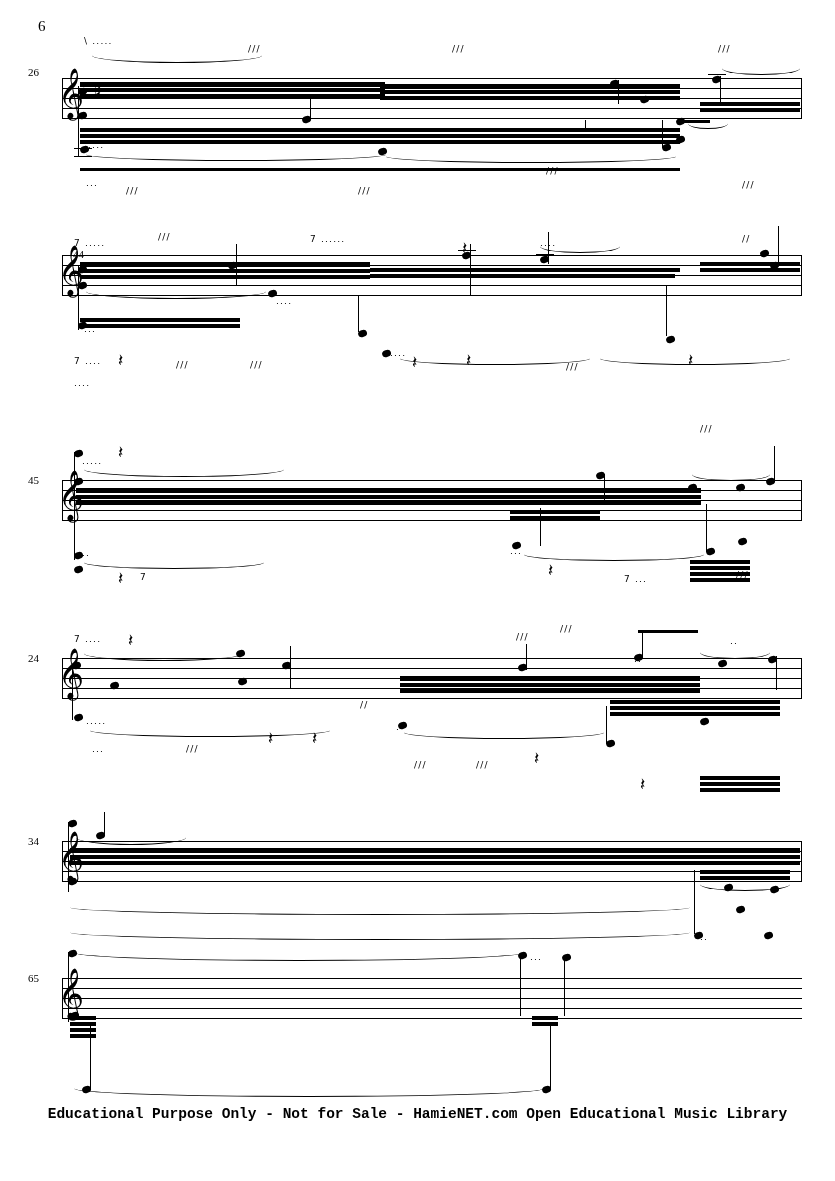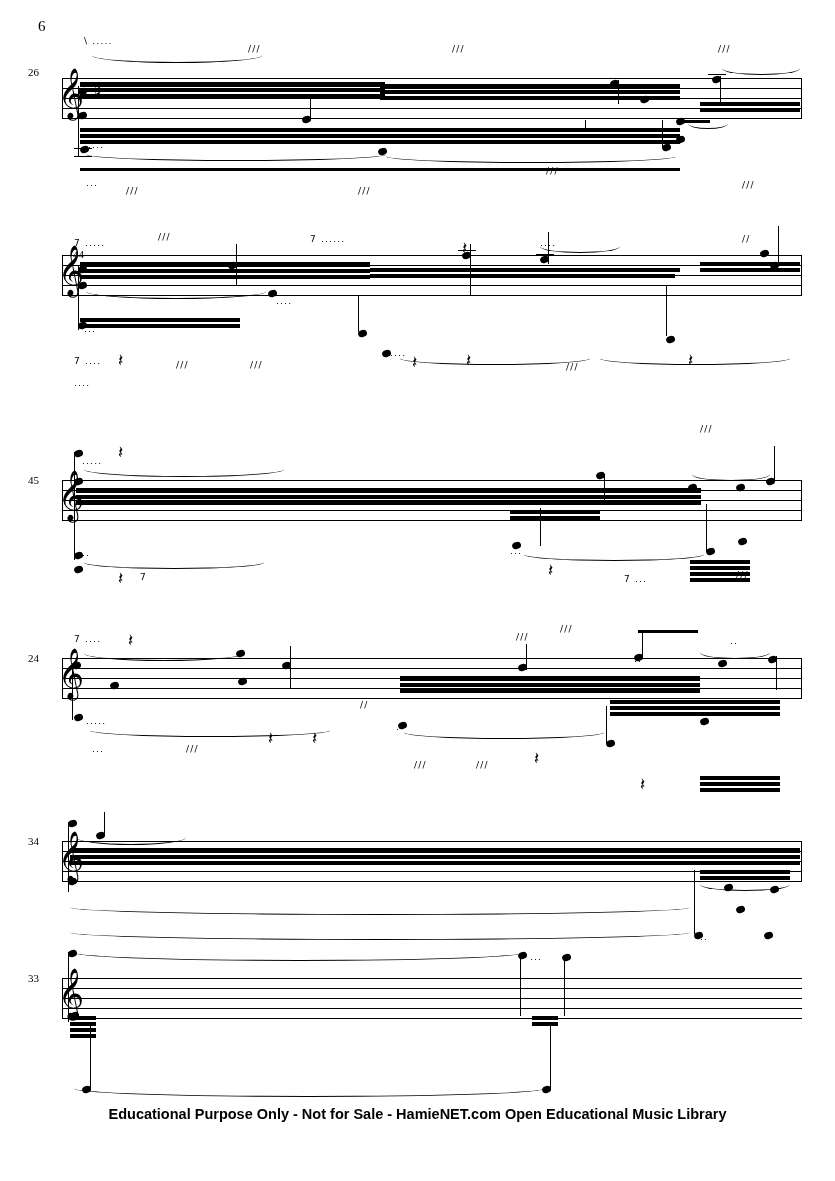--- a/index.html
+++ b/index.html
@@ -124,21 +124,21 @@
     border-radius: 50%;
     height: 9px;
   }
   .footer {
     position: absolute;
     left: 0;
     top: 1106px;
     width: 835px;
     text-align: center;
     font-size: 14.5px;
-    font-family: Liberation Sans, sans-serif;
+    font-family: Liberation Mono, monospace;
     font-weight: bold;
     color: #000;
   }
 </style>
 </head>
 <body>
 
 <div id="page">
 
   <div class="page-number">6</div>
@@ -452,21 +452,21 @@
     <div class="flagdots" style="left:724px; top:882px;">..</div>
     <div class="flagdots" style="left:700px; top:932px;">..</div>
 
     <div class="slur" style="left:76px; top:830px; width:110px; height:14px;"></div>
     <div class="slur" style="left:70px; top:900px; width:620px; height:14px;"></div>
     <div class="slur" style="left:70px; top:925px; width:620px; height:14px;"></div>
     <div class="slur" style="left:700px; top:878px; width:90px; height:12px;"></div>
   </div>
 
   <div class="system" style="top:0;">
-    <div class="measure-number" style="left:28px; top:972px;">33</div>
+    <div class="measure-number" style="left:28px; top:972px;">65</div>
     <div class="staff" style="top:978px;">
       <div class="line"></div>
       <div class="line"></div>
       <div class="line"></div>
       <div class="line"></div>
       <div class="line"></div>
     </div>
     <div class="barline-left" style="top:978px; height:41px;"></div>
     <div class="clef" style="left:58px; top:972px;">𝄞</div>
 

